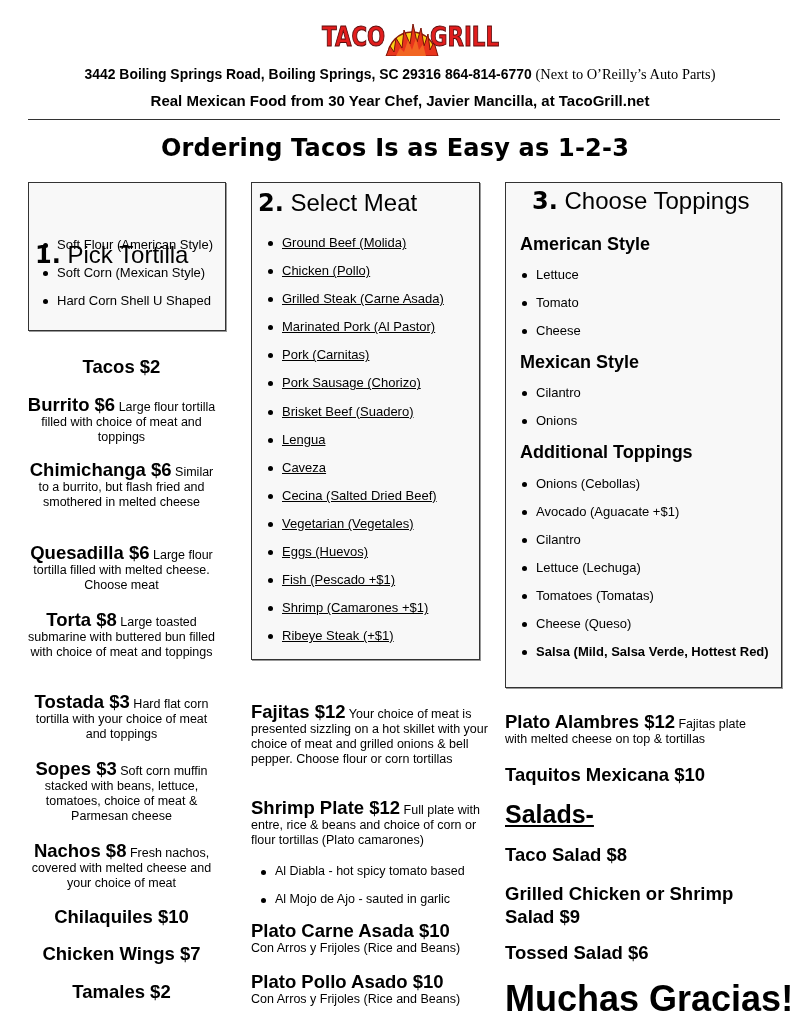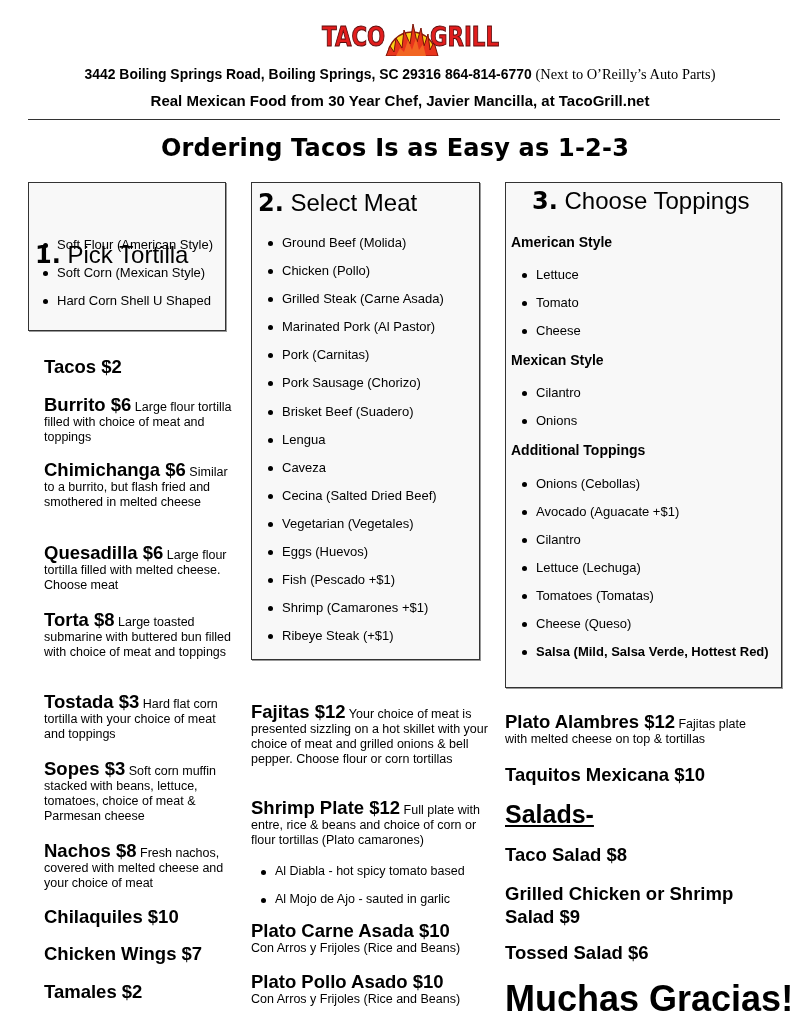--- a/index.html
+++ b/index.html
@@ -28,29 +28,29 @@
   .box-title .num { font-family: "DejaVu Sans", sans-serif; font-weight: bold; font-size: 24px; }
   .box1 .box-title { position: absolute; left: 6px; top: 10px; margin-top: 48px; }
   .box2 .box-title { position: absolute; left: 6px; top: 6px; }
   .box3 .box-title { position: absolute; left: 8px; top: 4px; margin-left: 18px; }
 
   ul.bul { list-style: none; position: absolute; }
   ul.bul li { position: relative; font-size: 13px; white-space: nowrap; padding-left: 16px; }
   ul.bul li::before { content: ""; position: absolute; left: 2px; top: 6px; width: 5px; height: 5px; border-radius: 50%; background: #000; }
   .box1 ul.bul { left: 12px; top: 54px; }
   .box1 ul.bul li { height: 28px; }
-  .box2 ul.bul { left: 14px; top: 52px; }
+  .box2 ul.bul { left: 14px; top: 52px; text-decoration: underline; }
   .box2 ul.bul li { height: 28.1px; }
   .box3 ul.bul li { height: 28px; }
-  .sub-h { position: absolute; left: 5px; font-weight: bold; font-size: 14px; white-space: nowrap; }
+  .sub-h { position: absolute; left: 14px; font-weight: bold; font-size: 18px; white-space: nowrap; }
   li.bold { font-weight: bold; }
 
   .item { position: absolute; font-size: 12.5px; line-height: 15px; }
   .item .name { font-weight: bold; font-size: 18.5px; line-height: 20px; }
-  .col1 { left: 44px; width: 195px; }
+  .col1 { left: 24px; width: 195px; text-align: center; }
   .col2 { left: 251px; width: 240px; }
   .col3 { left: 505px; width: 290px; }
 
   ul.sub { list-style: none; position: absolute; left: 251px; }
   ul.sub li { position: relative; font-size: 12.5px; padding-left: 24px; height: 28px; white-space: nowrap; }
   ul.sub li::before { content: ""; position: absolute; left: 10px; top: 6px; width: 5px; height: 5px; border-radius: 50%; background: #000; }
 
   .salads { position: absolute; left: 505px; top: 800px; font-weight: bold; font-size: 25px; text-decoration: underline; }
   .gracias { position: absolute; left: 505px; top: 978px; font-weight: bold; font-size: 36px; }
 </style>

